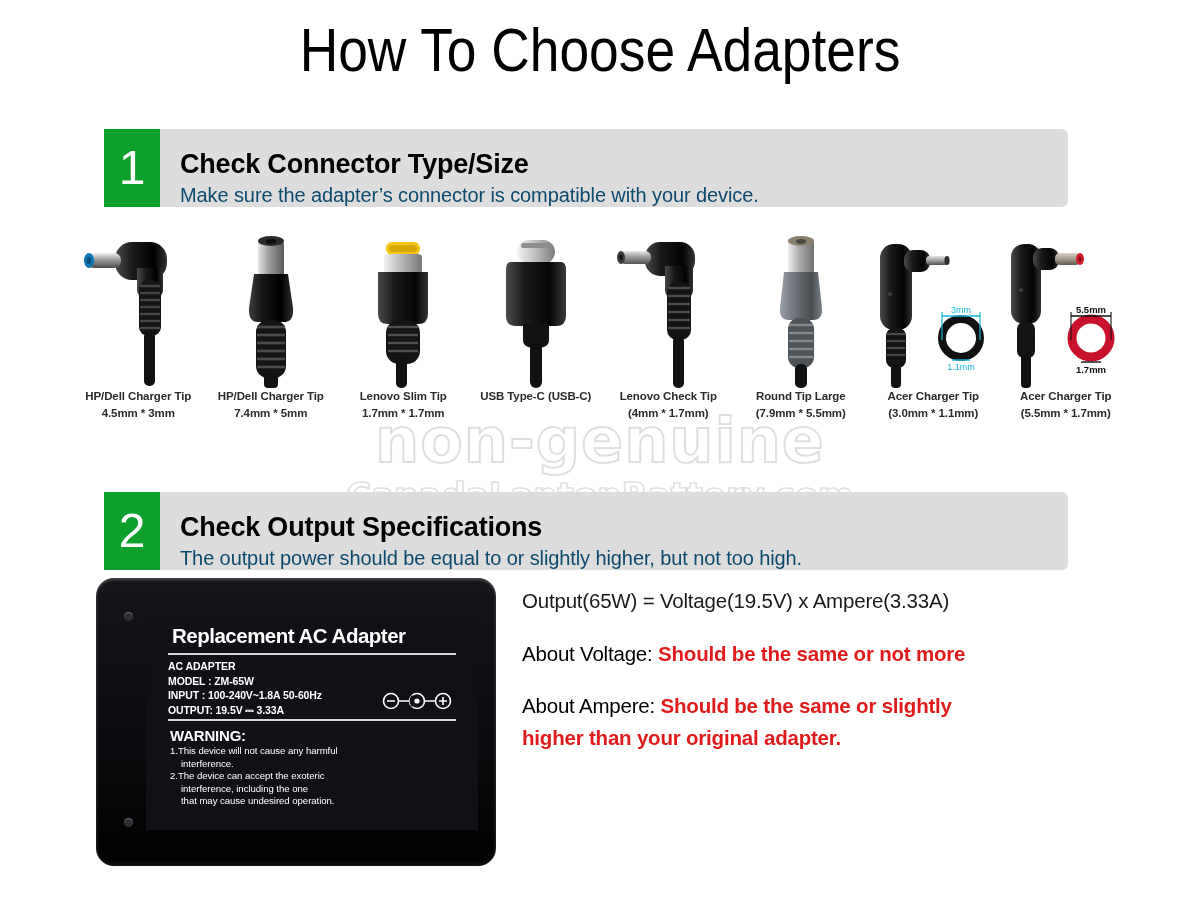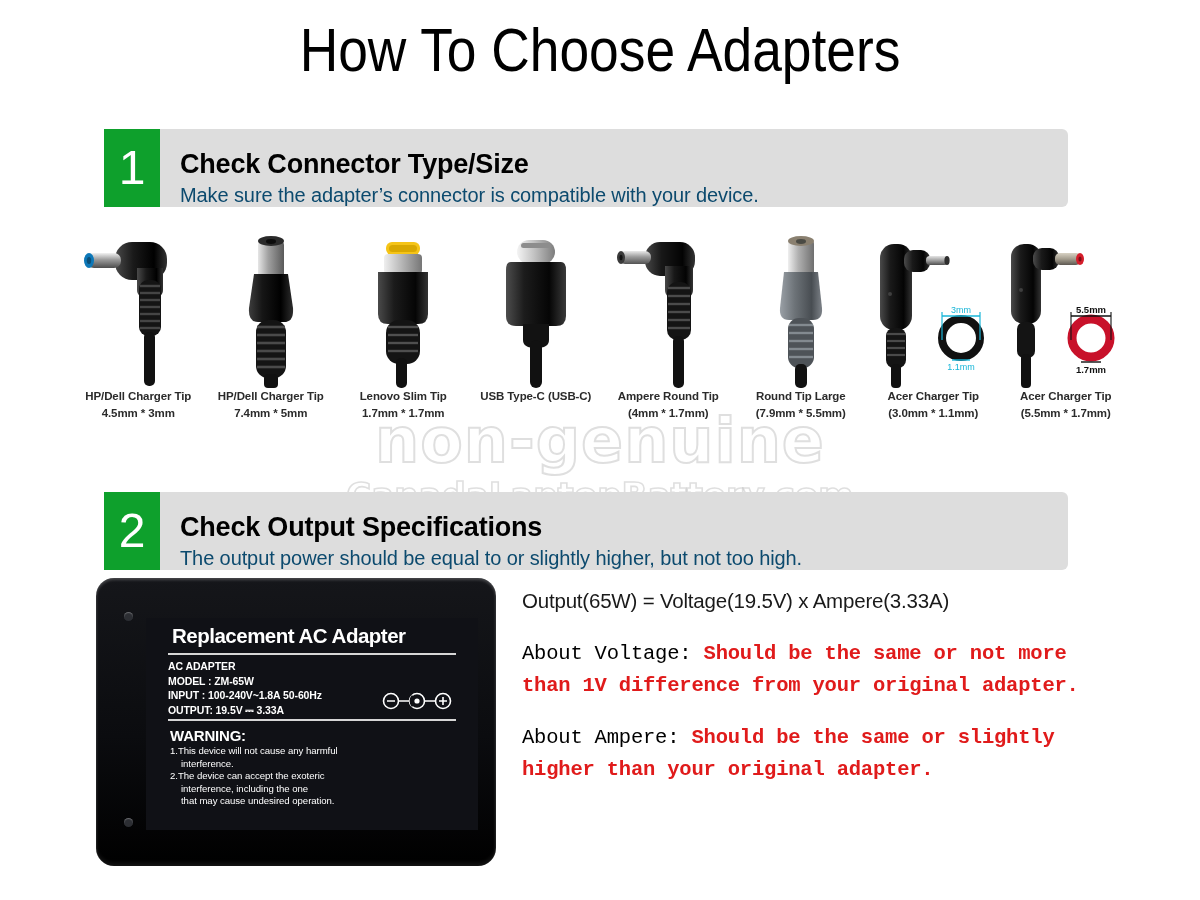--- a/index.html
+++ b/index.html
@@ -218,21 +218,20 @@
     line-height: 30px;
     color: #1a1a1a;
     margin-bottom: 22px;
     letter-spacing: -0.2px;
   }
   .spec-para {
     font-size: 20.5px;
     line-height: 32px;
     margin-bottom: 20px;
     letter-spacing: -0.2px;
-    font-family: Liberation Mono, monospace;
   }
   .spec-para .lead { color: #000; font-weight: normal; }
   .spec-para .red { color: #e01b1b; font-weight: bold; }
 </style>
 </head>
 <body>
 
 <div class="page-title">How To Choose Adapters</div>
 
 <div class="step-bar" style="top:129px;">
@@ -422,21 +421,21 @@
           <line x1="65" y1="60" x2="87" y2="60"></line>
           <line x1="65" y1="68" x2="87" y2="68"></line>
           <line x1="65" y1="76" x2="87" y2="76"></line>
           <line x1="65" y1="84" x2="87" y2="84"></line>
           <line x1="65" y1="92" x2="87" y2="92"></line>
           <line x1="65" y1="100" x2="87" y2="100"></line>
         </g>
         <rect x="70" y="108" width="11" height="52" rx="5" fill="#111"></rect>
       </svg>
     </div>
-    <div class="conn-label">Ampere Round Tip</div>
+    <div class="conn-label">Lenovo Check Tip</div>
     <div class="conn-label">(4mm * 1.7mm)</div>
   </div>
 
   <div class="conn-cell">
     <div class="conn-art">
       <svg width="130" height="160" viewBox="0 0 130 160">
         <defs>
           <linearGradient id="gry6" x1="0" y1="0" x2="1" y2="0">
             <stop offset="0%" stop-color="#9aa0a6"></stop>
               <stop offset="35%" stop-color="#6d7378"></stop>
@@ -612,21 +611,20 @@
       </div>
     </div>
   </div>
 </div>
 
 <div class="spec-text">
   <div class="spec-eq">Output(65W) = Voltage(19.5V) x Ampere(3.33A)</div>
 
   <div class="spec-para">
     <span class="lead">About Voltage: </span><span class="red">Should be the same or not more</span><br>
-    <span class="red">than 1V difference from your original adapter.</span>
   </div>
 
   <div class="spec-para">
     <span class="lead">About Ampere: </span><span class="red">Should be the same or slightly</span><br>
     <span class="red">higher than your original adapter.</span>
   </div>
 
 </div>
 
 </body></html>

